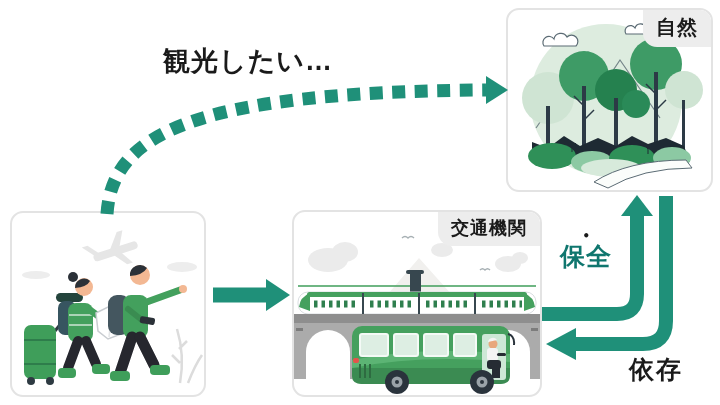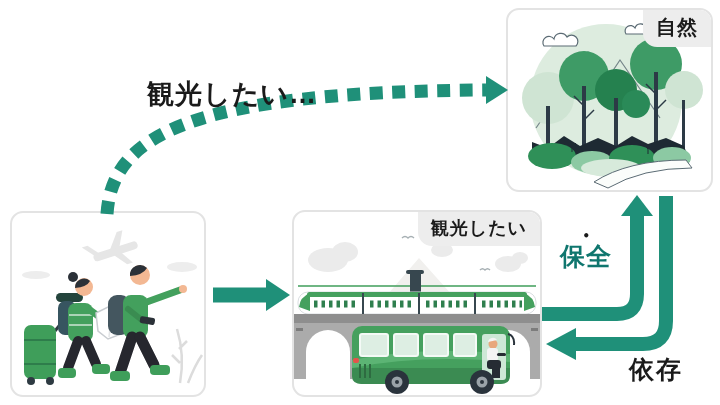--- a/index.html
+++ b/index.html
@@ -16,21 +16,21 @@
   .node-transport{left:292px;top:210px;width:246px;height:183px;}
   .node-nature{left:506px;top:8px;width:203px;height:180px;}
   .tag{
     position:absolute;top:0;right:0;z-index:3;background:#ededed;color:#1a1a1a;
     padding:4px 13px 6px;border-radius:0 10px 0 14px;font-weight:600;letter-spacing:1px;
   }
   .tag-nature{font-size:20px;}
   .tag-transport{font-size:18px;}
   .arrows{position:absolute;inset:0;width:720px;height:405px;z-index:2;pointer-events:none;}
   .lbl{position:absolute;z-index:4;font-weight:600;text-align:center;line-height:1.1;}
-  .lbl-sightsee{left:146px;top:47px;width:172px;font-size:27px;letter-spacing:1px;margin-top:33px;}
+  .lbl-sightsee{left:162px;top:47px;width:172px;font-size:27px;letter-spacing:1px;}
   .lbl-use{left:212px;top:249px;width:78px;font-size:26px;letter-spacing:2px;}
   .lbl-devcons{left:550px;top:229px;width:72px;font-size:25px;}
   .lbl-devcons .ln{display:block;line-height:28px;letter-spacing:1px;}
   .lbl-devcons .dot{display:block;line-height:13px;font-size:22px;}
   .lbl-devcons .red{color:#0f766e;}
   .lbl-depend{left:620px;top:356px;width:72px;font-size:25px;letter-spacing:2px;}
 </style>
 </head>
 <body>
 
@@ -199,21 +199,21 @@
         <g>
           <circle cx="103" cy="170" r="12" fill="#2a333c"></circle>
             <circle cx="103" cy="170" r="5.5" fill="#9aa2a8"></circle>
             <circle cx="103" cy="170" r="2" fill="#2a333c"></circle>
           <circle cx="188" cy="170" r="12" fill="#2a333c"></circle>
             <circle cx="188" cy="170" r="5.5" fill="#9aa2a8"></circle>
             <circle cx="188" cy="170" r="2" fill="#2a333c"></circle>
         </g>
       </g>
     </svg>
-    <div class="tag tag-transport">観光したい</div>
+    <div class="tag tag-transport">交通機関</div>
   </div>
 
   <div class="node node-nature">
     <svg viewBox="0 0 203 180">
       <circle cx="98" cy="90" r="76" fill="#ddecdf"></circle>
       <g stroke="#5b6b74" stroke-width="1.2" fill="none" opacity=".8">
         <path d="M28 118 L80 42 L100 68 L112 50 L152 108"></path>
         <path d="M84 64 l8 10 M102 76 l6 8 M92 86 l6 8"></path>
       </g>
       <g stroke="#5b6b74" stroke-width="1.2" fill="#ffffff">

